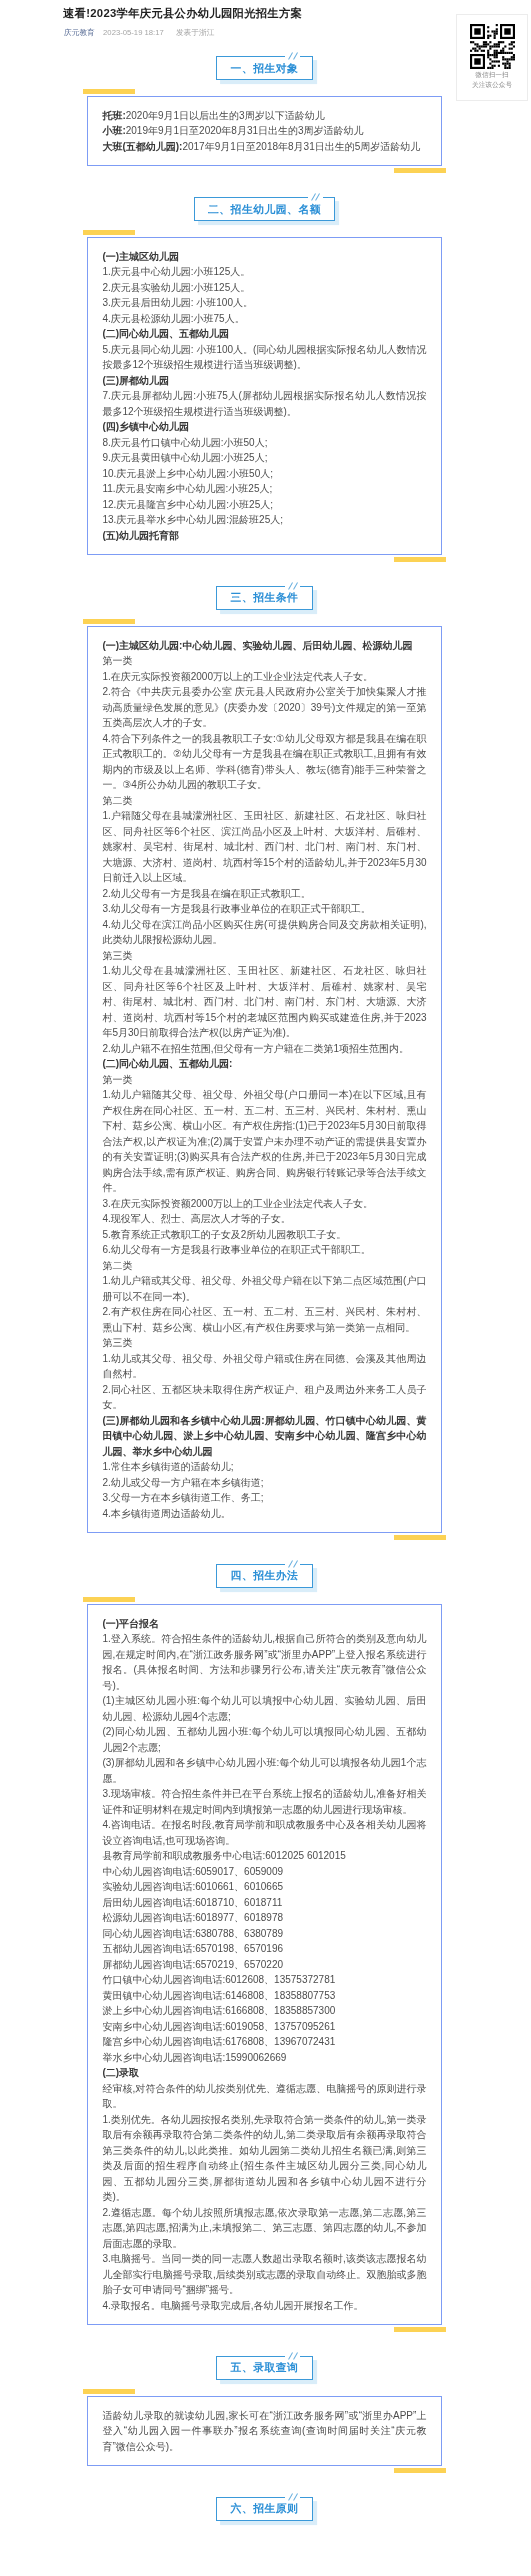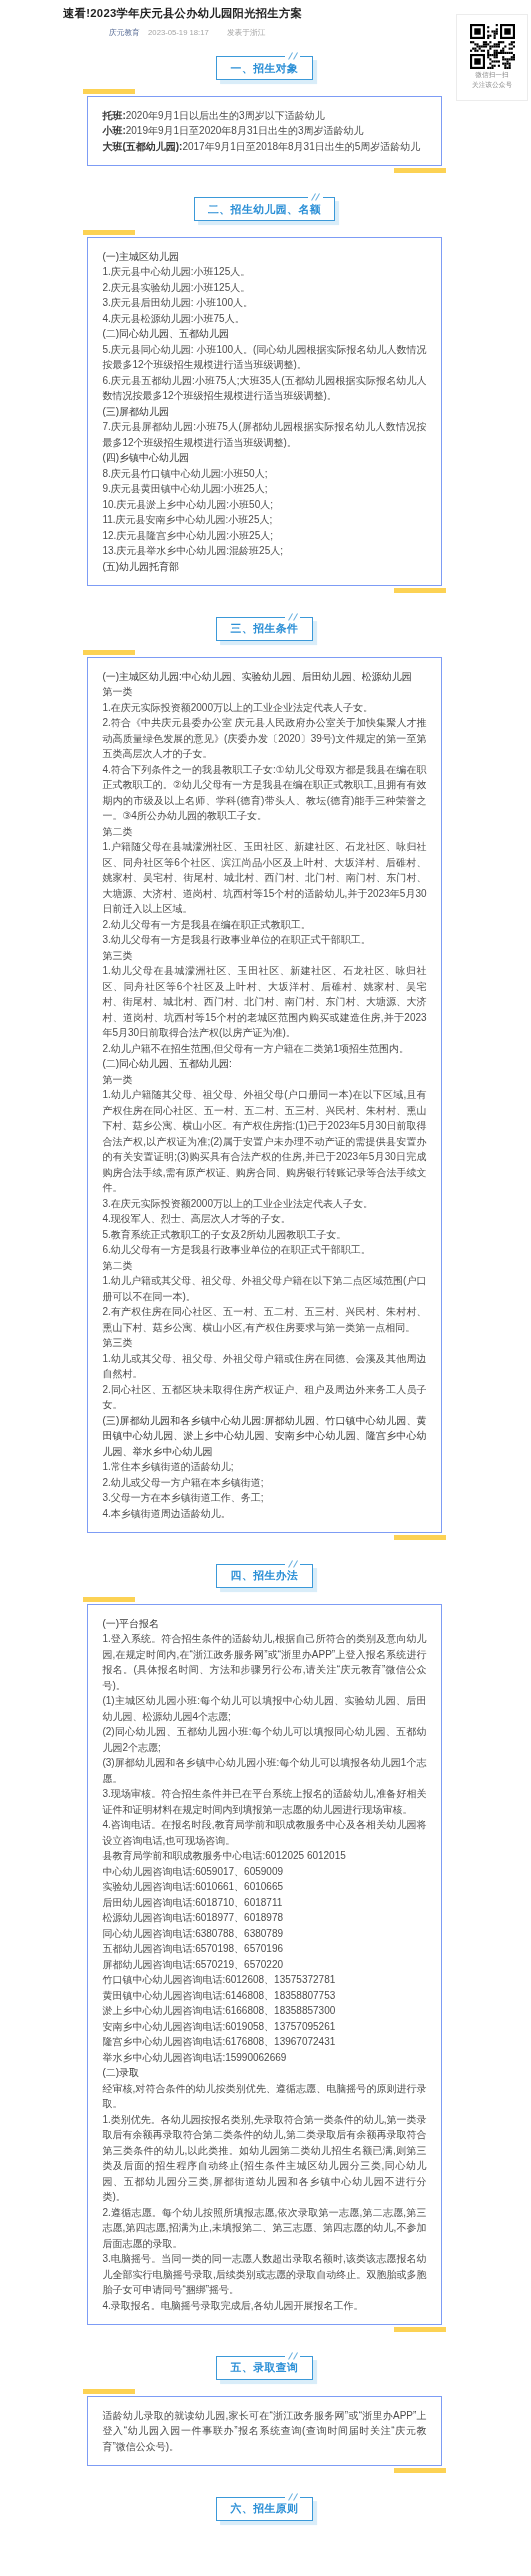--- a/index.html
+++ b/index.html
@@ -7,22 +7,22 @@
     width:532px;min-height:2826px;position:relative;
     font-family:"Liberation Sans","DejaVu Sans",sans-serif;
     -webkit-font-smoothing:antialiased;
   }
   .page{position:relative;padding-top:3.1px;}
   h1.title{
     margin:3.1px 0 0 63px;font-size:11.3px;line-height:15.5px;
     color:#1f1f1f;font-weight:bold;width:319px;letter-spacing:0.3px;
   }
   .meta{margin:6.7px 0 0 64px;font-size:7.7px;color:#9aa0a6;}
-  .meta .src{color:#576b95;margin-right:6.2px;cursor:pointer;margin-left:45px;}
-  .meta .dt{margin-right:16px;color:#a6a6a6;}
+  .meta .src{color:#576b95;margin-right:6.2px;cursor:pointer;}
+  .meta .dt{margin-right:10px;color:#a6a6a6;}
   .meta .loc{color:#a6a6a6;}
 
   
   .qr-card{
     position:absolute;top:14.4px;left:456px;width:72px;height:87px;
     border:0.5px solid #ececec;background:#fff;box-sizing:border-box;
     display:flex;flex-direction:column;align-items:center;
   }
   .qr-card svg{margin-top:8.2px;display:block;}
   .qr-cap{font-size:6.7px;color:#8c8c8c;line-height:10.8px;margin-top:1px;}
@@ -53,21 +53,21 @@
   .bar{width:52px;height:4.6px;background:#fcd254;}
   .bar-top{margin:0 0 2.1px -4.1px;}
   .bar-bottom{margin:2.1px -4.1px 0 auto;}
 
   .content-box{
     border:0.5px solid #7d9cf5;background:#fff;box-sizing:border-box;
     padding:10.8px 14.4px;font-size:10px;line-height:15.5px;color:#4c4c4c;
     text-align:justify;
   }
   .content-box p{margin:0;}
-  .content-box p.bold{font-weight:normal;color:#383838;}
+  .content-box p.bold{font-weight:bold;color:#383838;}
   .content-box b{color:#383838;font-weight:bold;}
 </style>
 </head>
 <body>
 
 <div class="page">
 
   <h1 class="title">速看!2023学年庆元县公办幼儿园阳光招生方案</h1>
 
   <div class="meta">
@@ -218,21 +218,20 @@
       <div class="sec-head-wrap"><div class="sec-head"><i class="slash-decor"></i><span>二、招生幼儿园、名额</span></div></div>
       <div class="bar bar-top"></div>
       <div class="content-box">
         <p class="bold">(一)主城区幼儿园</p>
         <p>1.庆元县中心幼儿园:小班125人。</p>
         <p>2.庆元县实验幼儿园:小班125人。</p>
         <p>3.庆元县后田幼儿园: 小班100人。</p>
         <p>4.庆元县松源幼儿园:小班75人。</p>
         <p class="bold">(二)同心幼儿园、五都幼儿园</p>
         <p>5.庆元县同心幼儿园: 小班100人。(同心幼儿园根据实际报名幼儿人数情况按最多12个班级招生规模进行适当班级调整)。</p>
-        <p>6.庆元县五都幼儿园:小班75人;大班35人(五都幼儿园根据实际报名幼儿人数情况按最多12个班级招生规模进行适当班级调整)。</p>
         <p class="bold">(三)屏都幼儿园</p>
         <p>7.庆元县屏都幼儿园:小班75人(屏都幼儿园根据实际报名幼儿人数情况按最多12个班级招生规模进行适当班级调整)。</p>
         <p class="bold">(四)乡镇中心幼儿园</p>
         <p>8.庆元县竹口镇中心幼儿园:小班50人;</p>
         <p>9.庆元县黄田镇中心幼儿园:小班25人;</p>
         <p>10.庆元县淤上乡中心幼儿园:小班50人;</p>
         <p>11.庆元县安南乡中心幼儿园:小班25人;</p>
         <p>12.庆元县隆宫乡中心幼儿园:小班25人;</p>
         <p>13.庆元县举水乡中心幼儿园:混龄班25人;</p>
         <p class="bold">(五)幼儿园托育部</p>
@@ -243,20 +242,21 @@
       <div class="content-box">
         <p class="bold">(一)主城区幼儿园:中心幼儿园、实验幼儿园、后田幼儿园、松源幼儿园</p>
         <p>第一类</p>
         <p>1.在庆元实际投资额2000万以上的工业企业法定代表人子女。</p>
         <p>2.符合《中共庆元县委办公室 庆元县人民政府办公室关于加快集聚人才推动高质量绿色发展的意见》(庆委办发〔2020〕39号)文件规定的第一至第五类高层次人才的子女。</p>
         <p>4.符合下列条件之一的我县教职工子女:①幼儿父母双方都是我县在编在职正式教职工的。②幼儿父母有一方是我县在编在职正式教职工,且拥有有效期内的市级及以上名师、学科(德育)带头人、教坛(德育)能手三种荣誉之一。③4所公办幼儿园的教职工子女。</p>
         <p>第二类</p>
         <p>1.户籍随父母在县城濛洲社区、玉田社区、新建社区、石龙社区、咏归社区、同舟社区等6个社区、滨江尚品小区及上叶村、大坂洋村、后碓村、姚家村、吴宅村、街尾村、城北村、西门村、北门村、南门村、东门村、大塘源、大济村、道岗村、坑西村等15个村的适龄幼儿,并于2023年5月30日前迁入以上区域。</p>
         <p>2.幼儿父母有一方是我县在编在职正式教职工。</p>
         <p>3.幼儿父母有一方是我县行政事业单位的在职正式干部职工。</p>
+        <p>4.幼儿父母在滨江尚品小区购买住房(可提供购房合同及交房款相关证明),此类幼儿限报松源幼儿园。</p>
         <p>第三类</p>
         <p>1.幼儿父母在县城濛洲社区、玉田社区、新建社区、石龙社区、咏归社区、同舟社区等6个社区及上叶村、大坂洋村、后碓村、姚家村、吴宅村、街尾村、城北村、西门村、北门村、南门村、东门村、大塘源、大济村、道岗村、坑西村等15个村的老城区范围内购买或建造住房,并于2023年5月30日前取得合法产权(以房产证为准)。</p>
         <p>2.幼儿户籍不在招生范围,但父母有一方户籍在二类第1项招生范围内。</p>
         <p class="bold">(二)同心幼儿园、五都幼儿园:</p>
         <p>第一类</p>
         <p>1.幼儿户籍随其父母、祖父母、外祖父母(户口册同一本)在以下区域,且有产权住房在同心社区、五一村、五二村、五三村、兴民村、朱村村、熏山下村、菇乡公寓、横山小区。有产权住房指:(1)已于2023年5月30日前取得合法产权,以产权证为准;(2)属于安置户未办理不动产证的需提供县安置办的有关安置证明;(3)购买具有合法产权的住房,并已于2023年5月30日完成购房合法手续,需有原产权证、购房合同、购房银行转账记录等合法手续文件。</p>
         <p>3.在庆元实际投资额2000万以上的工业企业法定代表人子女。</p>
         <p>4.现役军人、烈士、高层次人才等的子女。</p>
         <p>5.教育系统正式教职工的子女及2所幼儿园教职工子女。</p>
         <p>6.幼儿父母有一方是我县行政事业单位的在职正式干部职工。</p>

